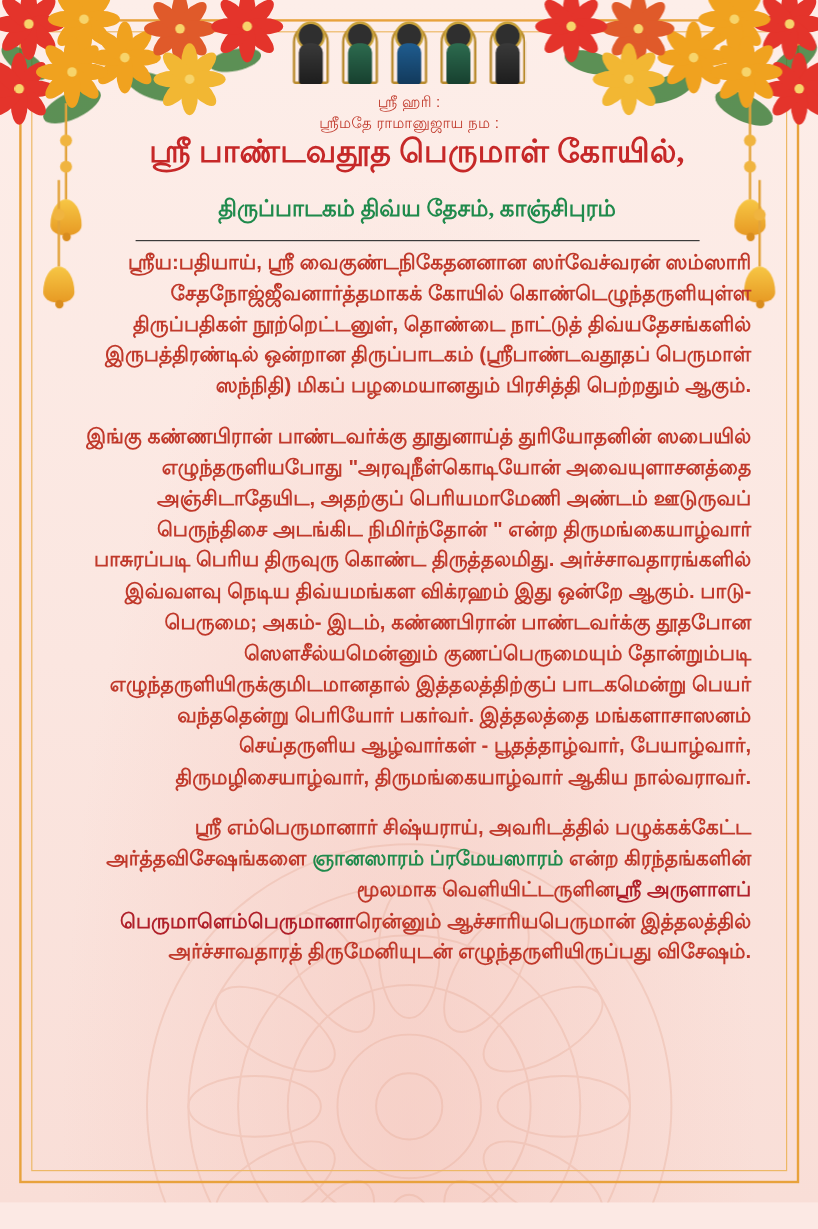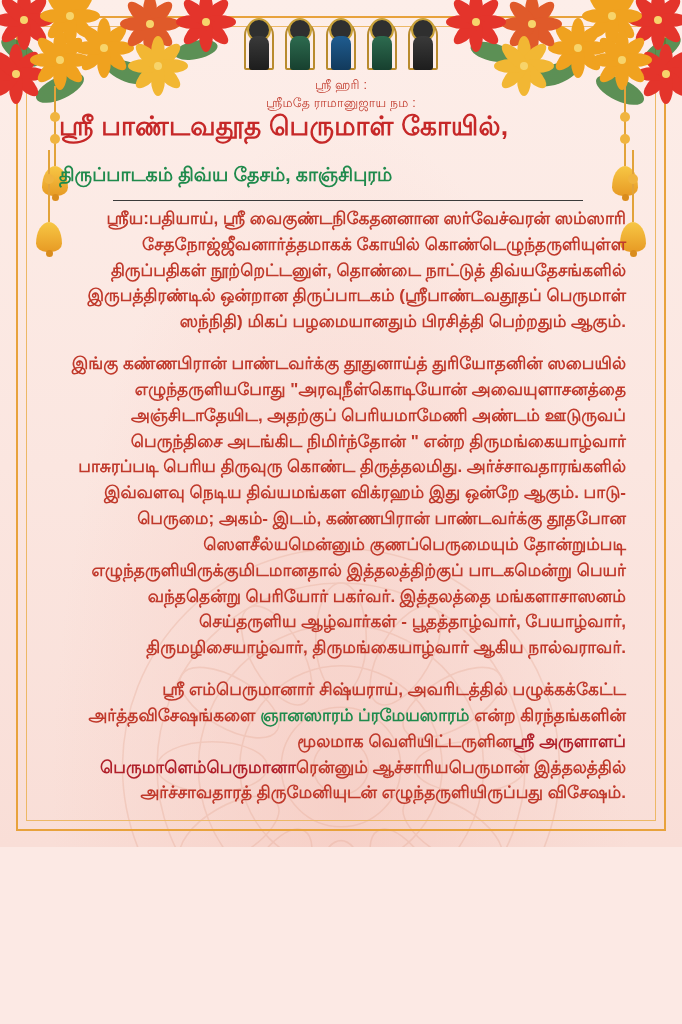--- a/index.html
+++ b/index.html
@@ -5,21 +5,21 @@
   * { box-sizing: border-box; }
   html, body {
     margin: 0; padding: 0;
     width: 682px; height: 1024px;
     background: #fce9e4;
     font-family: "Liberation Sans", sans-serif;
     overflow: hidden;
   }
   #page {
     position: relative;
-    width: 682px; height: 847px;
+    width: 682px; height: 1002px;
     background:
       radial-gradient(ellipse at 50% 95%, rgba(244,196,186,0.55) 0%, rgba(252,233,228,0) 60%),
       linear-gradient(180deg, #fdeee9 0%, #fbe6e0 55%, #f9ded7 100%);
     overflow: hidden;
   }
 
   
   .frame-outer {
     position: absolute;
     left: 16px; top: 16px; right: 16px; bottom: 16px;
@@ -115,20 +115,22 @@
     color: #c0392b;
     font-size: 12.5px;
     line-height: 1.45;
     letter-spacing: .2px;
   }
 
   
   .title-block {
     position: absolute;
     left: 59px; right: 46px; top: 110px;
+    text-align: center;
+    font-family: Liberation Serif, serif;
   }
   .title-main {
     font-size: 26.5px;
     font-weight: bold;
     color: #c62828;
     line-height: 1.25;
     letter-spacing: .2px;
   }
   .title-sub {
     margin-top: 20px;

